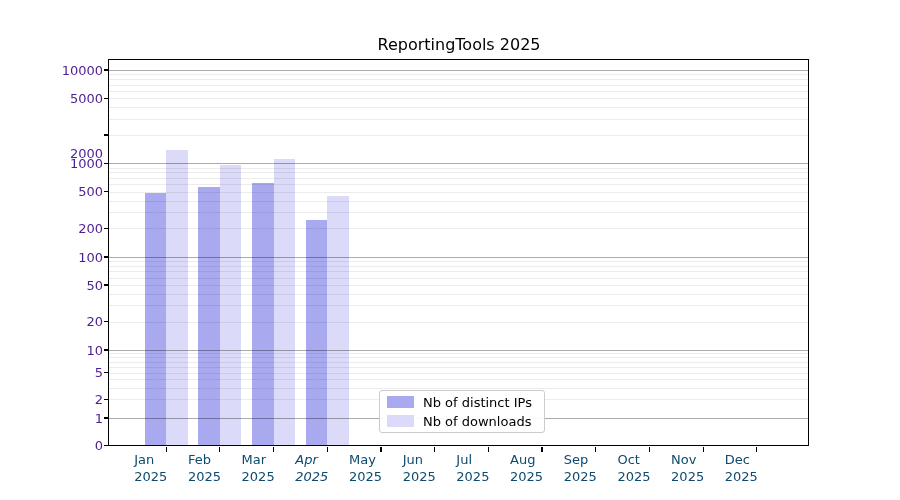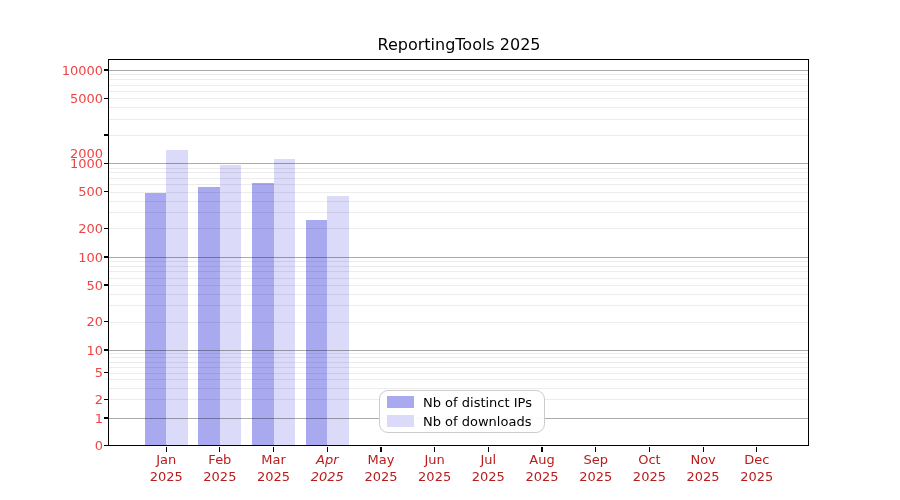--- a/index.html
+++ b/index.html
@@ -16,28 +16,28 @@
     border:1.2px solid #000;box-sizing:border-box;background:transparent;
   }
   .grid{position:absolute;left:109px;width:700px;height:1px;pointer-events:none;}
   .grid.minor{background:rgba(0,0,0,0.075);}
   .grid.major{background:rgba(0,0,0,0.33);}
   .bar{position:absolute;}
   .ytick-mark{position:absolute;width:5px;height:1.2px;background:#000;}
   .xtick-mark{position:absolute;width:1.2px;height:5px;background:#000;}
   .ytick-label{
     position:absolute;left:28px;width:75px;text-align:right;
-    font-size:13px;line-height:15px;color:#ef4444;
+    font-size:13px;line-height:15px;color:#4c1d95;
   }
   .xtick-label{
-    position:absolute;width:64px;text-align:center;font-size:13px;line-height:16.5px;color:#b91c1c;
+    position:absolute;width:64px;text-align:left;font-size:13px;line-height:16.5px;color:#0c4a6e;
   }
   #legend{
     position:absolute;left:379px;top:390px;width:166px;height:43px;box-sizing:border-box;
-    background:rgba(255,255,255,0.92);border:1px solid #cccccc;border-radius:9px;
+    background:rgba(255,255,255,0.92);border:1px solid #cccccc;border-radius:3px;
     display:flex;flex-direction:column;justify-content:center;gap:4px;padding:4px 7px;
   }
   .legend-row{display:flex;align-items:center;gap:9px;}
   .legend-swatch{width:27px;height:12.5px;flex:0 0 auto;}
   .legend-label{font-size:13px;white-space:nowrap;color:#000;}
 </style>
 </head>
 <body>
 
 <div id="figure">

